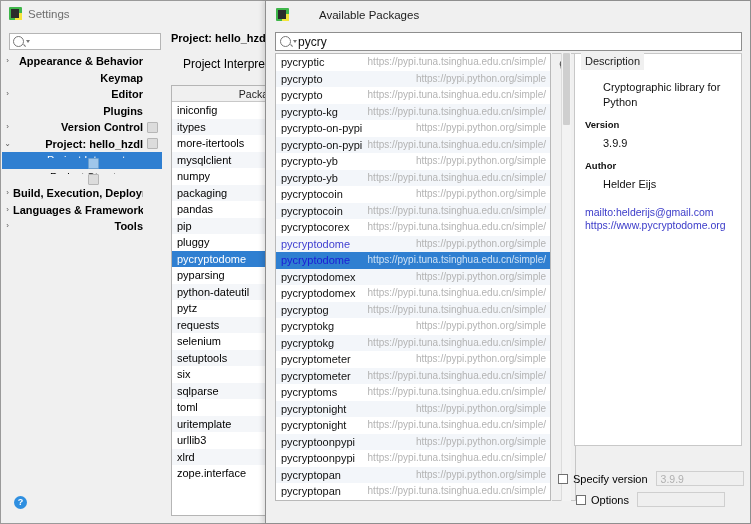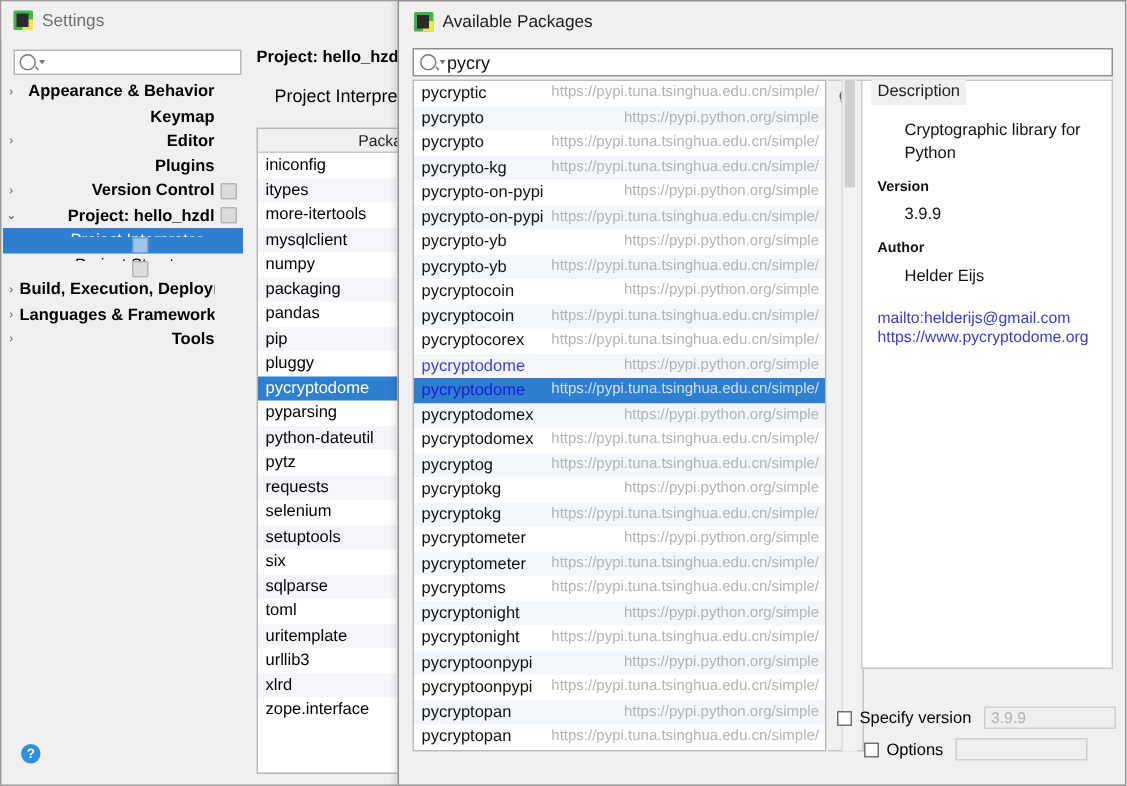--- a/index.html
+++ b/index.html
@@ -55,21 +55,21 @@
 
   .pkg-table{position:absolute;left:8px;top:58px;width:102px;bottom:6px;border:1px solid #b5b5b5;background:#fff;box-sizing:border-box;overflow:hidden;}
   .pkg-head{height:16px;background:#f0f0f0;border-bottom:1px solid #c8c8c8;font-size:10.5px;text-align:right;padding-right:4px;line-height:16px;box-sizing:border-box;color:#222;}
   .pkg-row{height:16.5px;line-height:16.5px;font-size:11px;padding-left:5px;white-space:nowrap;overflow:hidden;box-sizing:border-box;}
   .pkg-row.alt{background:#f4f6f9;}
   .pkg-row.sel{background:#2f7fd1;color:#fff;}
 
   
   .ap-win{position:absolute;left:265px;top:0;width:486px;height:524px;background:#f0f0f0;border:1px solid #8f8f8f;box-sizing:border-box;box-shadow:-2px 0 5px rgba(0,0,0,.14);}
   .ap-titlebar{height:27px;display:flex;align-items:center;padding-left:10px;box-sizing:border-box;}
-  .ap-title{font-size:11.5px;color:#1c1c1c;}
+  .ap-title{font-size:11.5px;color:#1c1c1c;margin-left:24px;}
 
   .ap-search{position:absolute;left:9px;top:31px;width:467px;height:19px;background:#fff;border:1px solid #8e8e8e;box-sizing:border-box;display:flex;align-items:center;padding:0 4px;}
   .ap-search .val{font-size:12px;color:#111;margin-left:1px;}
 
   .ap-listwrap{position:absolute;left:9px;top:52px;width:276px;bottom:22px;border:1px solid #b9b9b9;background:#fff;box-sizing:border-box;overflow:hidden;}
   .ap-row{height:16.5px;line-height:16.5px;display:flex;align-items:center;font-size:11px;box-sizing:border-box;padding:0 4px 0 5px;white-space:nowrap;}
   .ap-row.alt{background:#f3f6fa;}
   .ap-row.sel{background:#2f7fd1;}
   .ap-name{flex:none;color:#111;}
   .ap-row.link .ap-name{color:#3f3fd0;}

